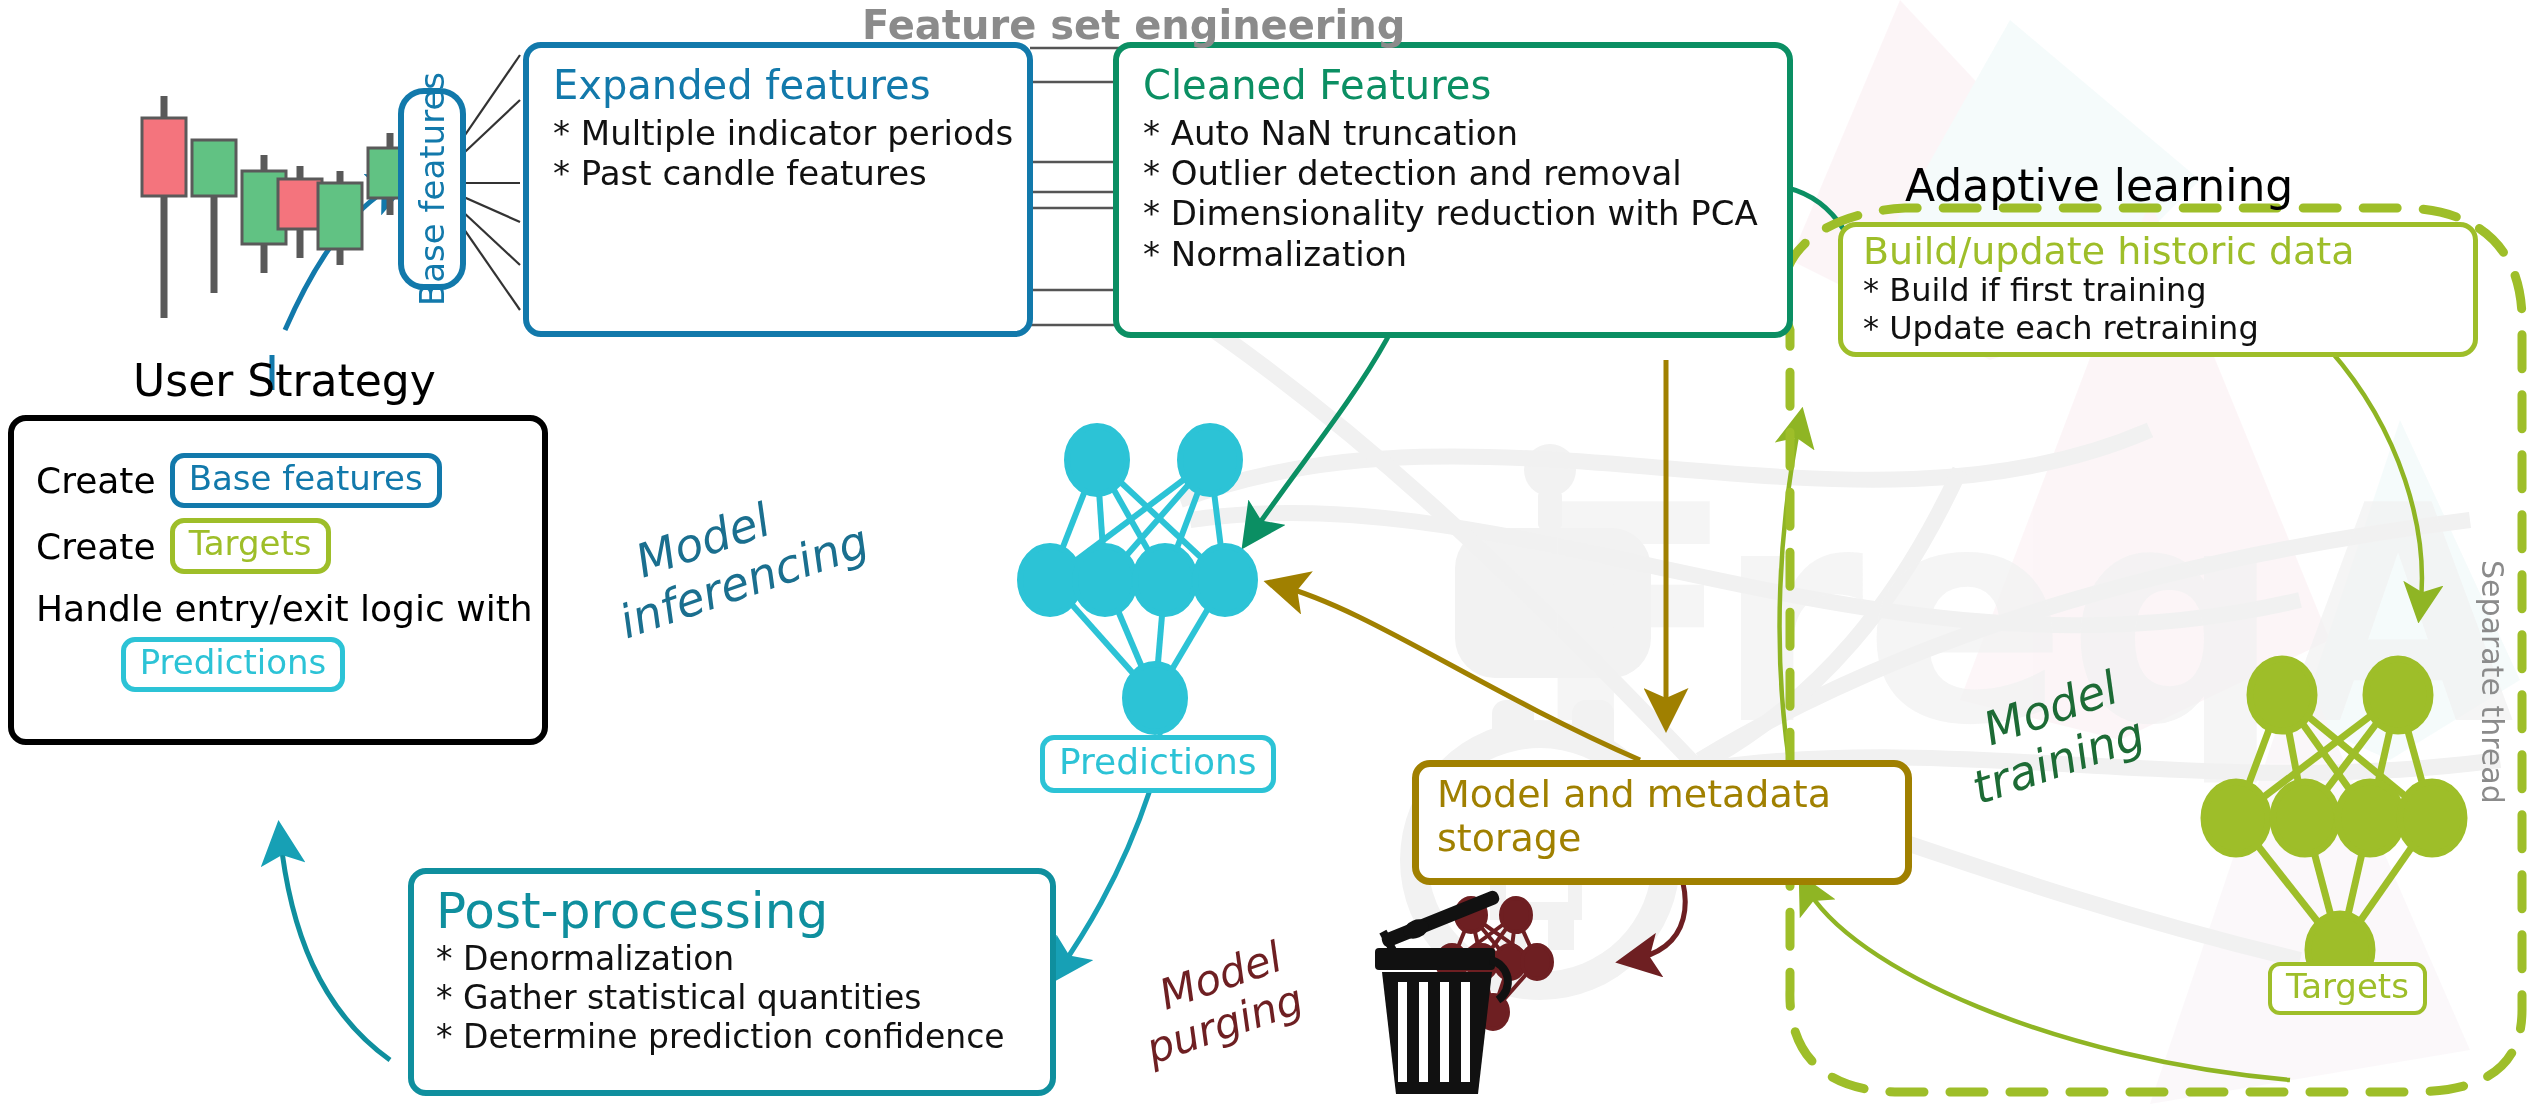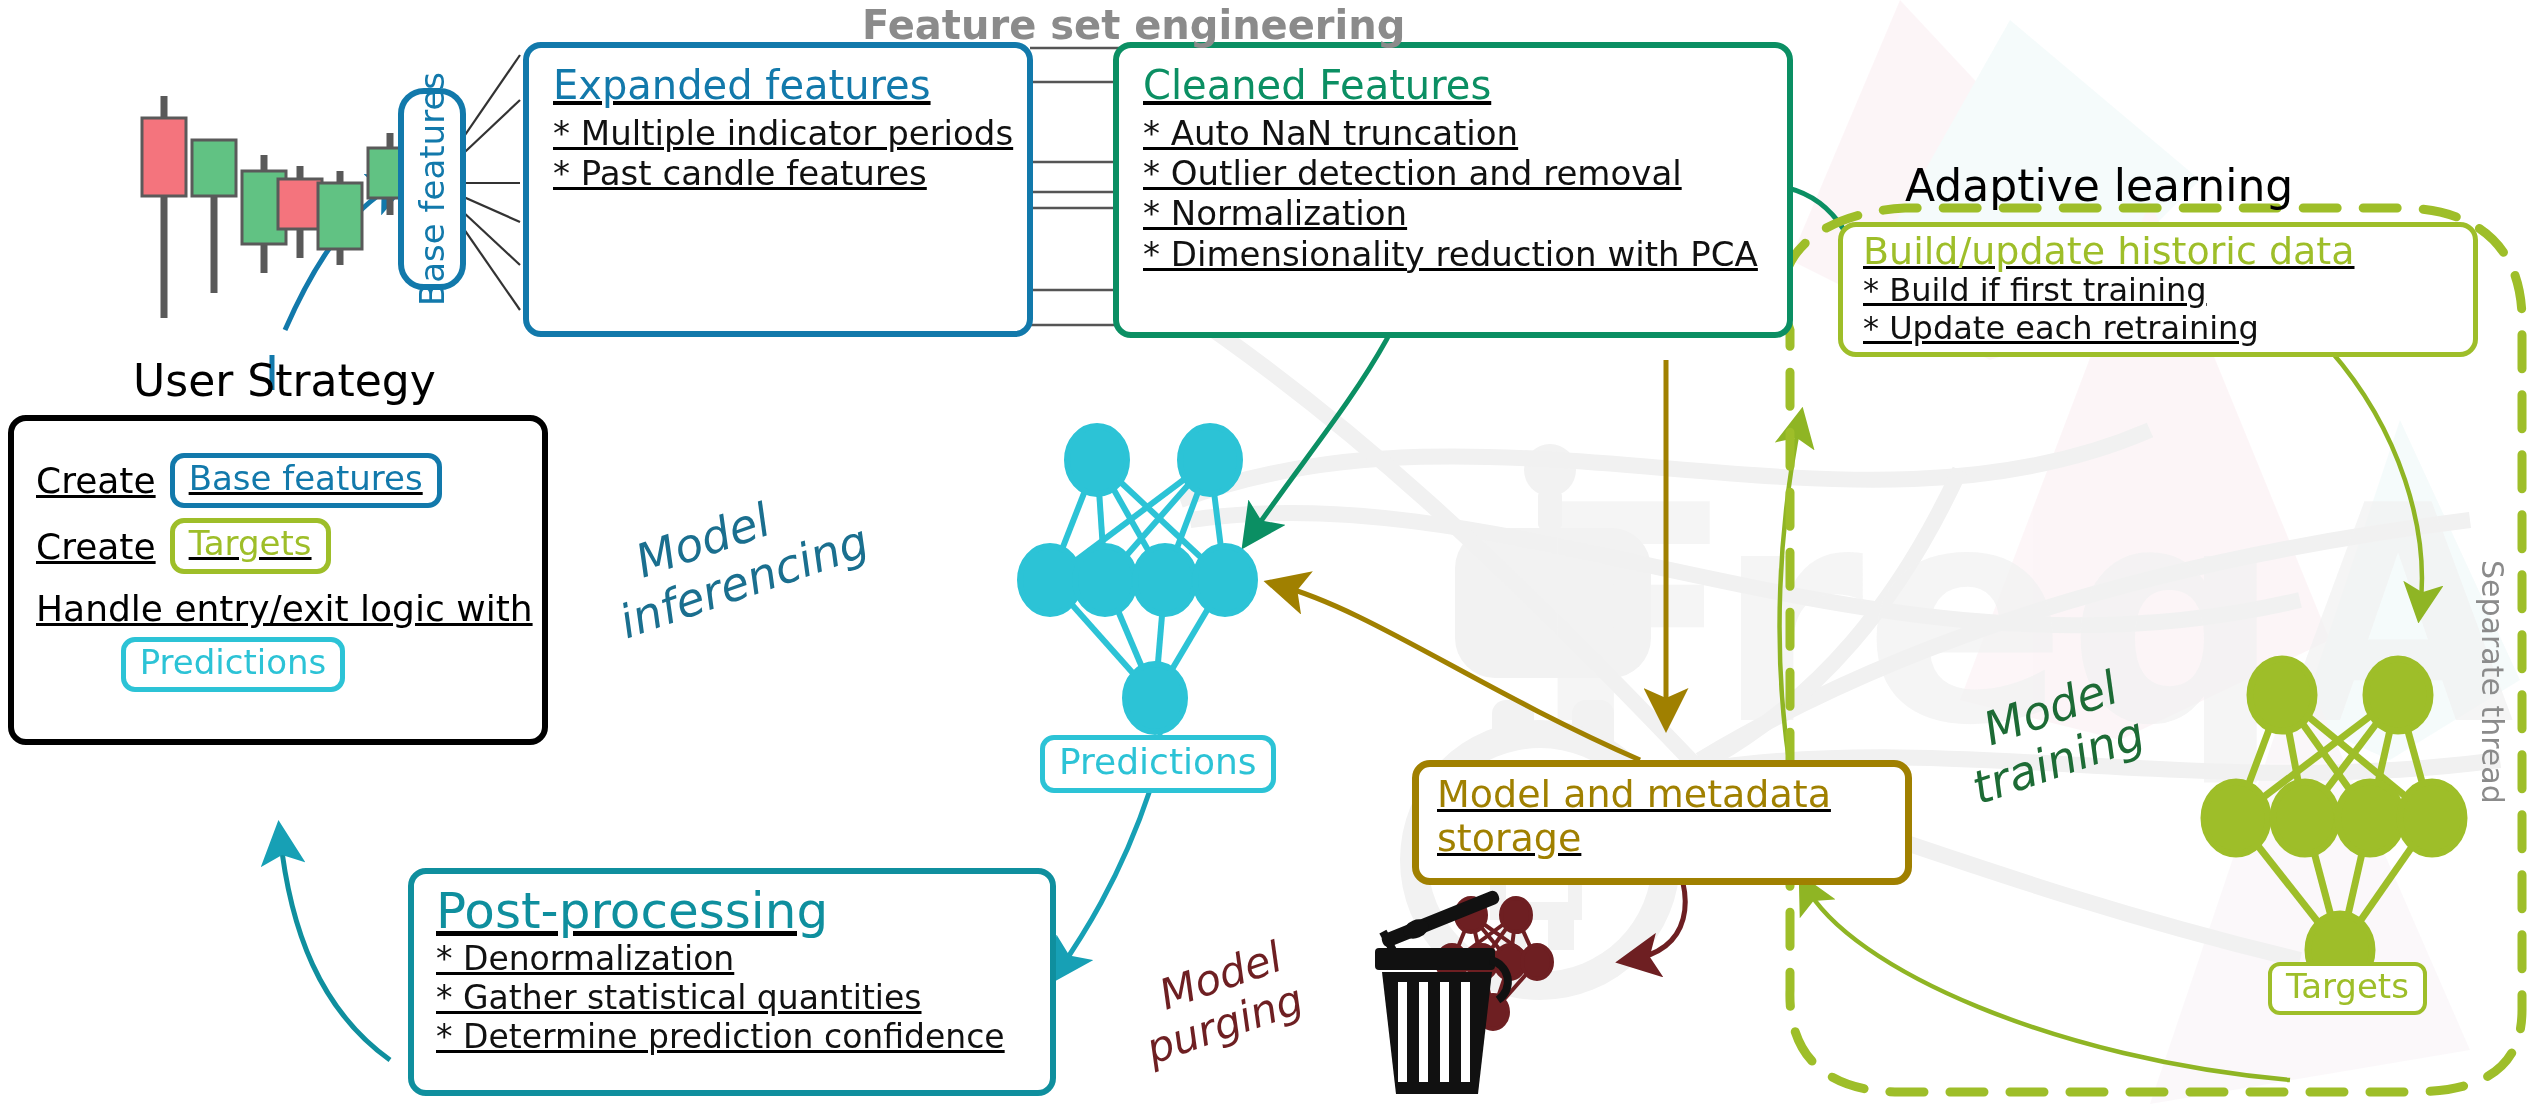--- a/index.html
+++ b/index.html
@@ -8,21 +8,21 @@
     font-family:"DejaVu Sans", sans-serif;
     width:2539px;height:1104px;position:relative;overflow:hidden;
   }
   #stage{position:absolute;left:0;top:0;width:2539px;height:1104px;}
   svg.layer{position:absolute;left:0;top:0;width:2539px;height:1104px;overflow:visible;}
   #bg{z-index:0;}
   #links{z-index:1;}
   #nets{z-index:2;}
   .box{position:absolute;z-index:3;box-sizing:border-box;background:#ffffff;}
 
-  .rbox{border-radius:18px;border:6px solid #000;text-decoration:underline;}
+  .rbox{border-radius:18px;border:6px solid #000;}
   .rbox .ttl{font-size:40px;line-height:1.08;margin:8px 0 6px 0;}
   .rbox ul{list-style:none;margin:0;padding:0;}
   .rbox li{font-size:34px;line-height:1.18;color:#111;white-space:nowrap;}
 
   
   .c-blue{border-color:#1279ab;}
   .c-blue .ttl{color:#1279ab;}
   .c-green{border-color:#0b8f63;}
   .c-green .ttl{color:#0b8f63;}
   .c-teal{border-color:#0f8f9e;}
@@ -435,22 +435,22 @@
       <li>* Multiple indicator periods</li>
       <li>* Past candle features</li>
     </ul>
   </div>
 
   <div class="box rbox c-green" style="left:1113px;top:42px;width:680px;height:296px;padding:8px 24px;">
     <div class="ttl">Cleaned Features</div>
     <ul>
       <li>* Auto NaN truncation</li>
       <li>* Outlier detection and removal</li>
+      <li>* Dimensionality reduction with PCA</li>
       <li>* Normalization</li>
-      <li>* Dimensionality reduction with PCA</li>
     </ul>
   </div>
 
   <div class="box rbox c-black" style="left:8px;top:415px;width:540px;height:330px;padding:28px 22px;">
     <div style="display:flex;align-items:center;gap:14px;margin-top:4px;">
       <span style="font-size:36px;color:#000;">Create</span>
       <span class="pill">Base features</span>
     </div>
     <div style="display:flex;align-items:center;gap:14px;margin-top:10px;">
       <span style="font-size:36px;color:#000;">Create</span>

